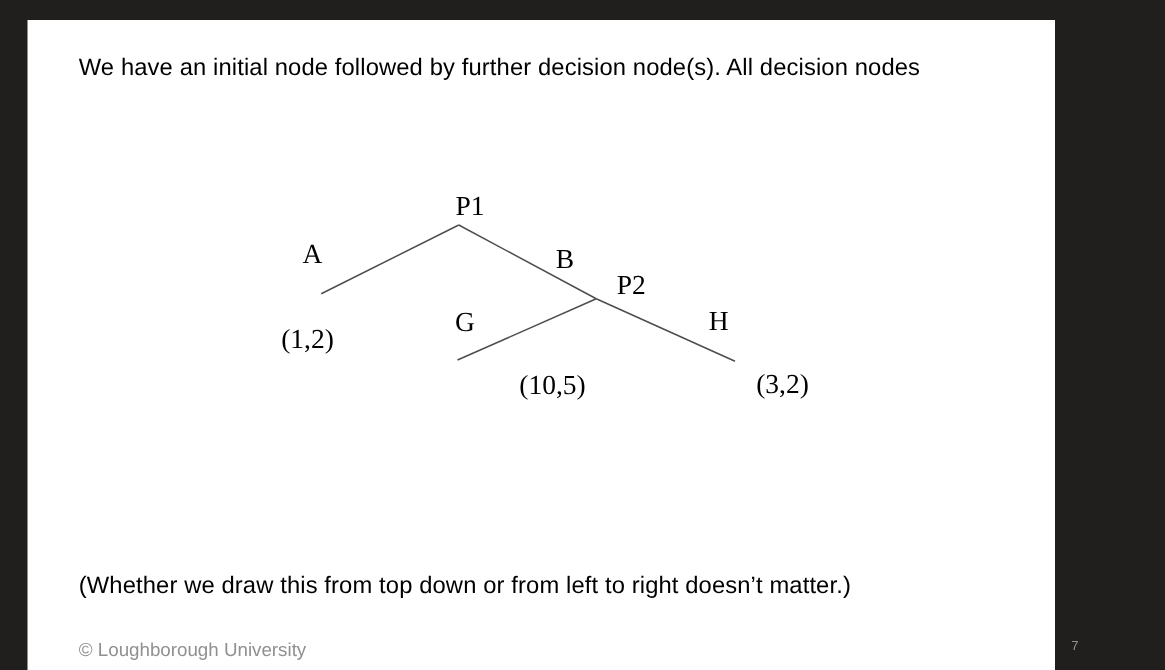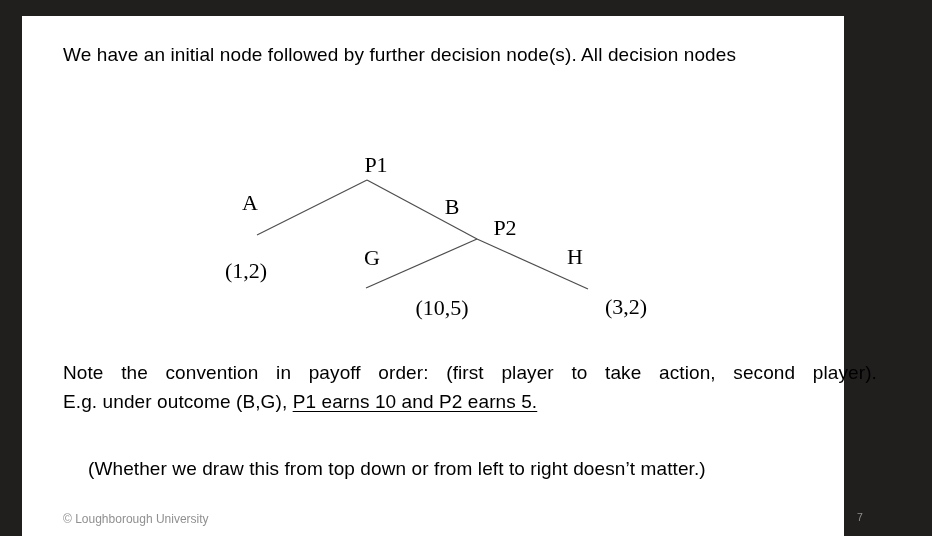--- a/index.html
+++ b/index.html
@@ -37,21 +37,21 @@
   .intro { top: 24px; }
   .note  { top: 342px; }
   .note-line1 {
     text-align: justify;
     text-align-last: justify;
   }
   .underlined {
     text-decoration: underline;
     text-underline-offset: 3px;
   }
-  .remark { top: 438px; margin-left: 25px; }
+  .remark { top: 438px; }
   .tree-svg {
     position: absolute;
     left: 0;
     top: 0;
     width: 885px;
     height: 531px;
   }
   .tree-svg line {
     stroke: #4d4d4d;
     stroke-width: 1.2;
@@ -60,21 +60,21 @@
   .tree-svg text {
     font-family: "Liberation Serif", "DejaVu Serif", serif;
     font-size: 22px;
     fill: #000000;
     text-anchor: middle;
   }
   .footer-copyright {
     position: absolute;
     left: 41px;
     top: 496px;
-    font-size: 12px;
+    font-size: 15px;
     color: #909090;
   }
   .footer-page {
     position: absolute;
     left: 828px;
     top: 495px;
     width: 20px;
     text-align: center;
     font-size: 10.5px;
     color: #909090;
@@ -102,24 +102,20 @@
       <text x="228" y="194">A</text>
       <text x="430" y="198">B</text>
       <text x="350" y="249">G</text>
       <text x="553" y="248">H</text>
 
       <text x="224" y="262">(1,2)</text>
       <text x="420" y="299">(10,5)</text>
       <text x="604" y="298">(3,2)</text>
     </svg>
 
-    <div class="para note">
-      <div class="note-line1">Note the convention in payoff order: (first player to take action, second player).</div>
-      <div><span>E.g. under outcome (B,G), </span><span class="underlined">P1 earns 10 and P2 earns 5.</span></div>
-    </div>
 
     <div class="para remark">(Whether we draw this from top down or from left to right doesn’t matter.)</div>
 
     <div class="footer-copyright">© Loughborough University</div>
     <div class="footer-page">7</div>
 
   </div>
 </div>
 
 </body></html>

